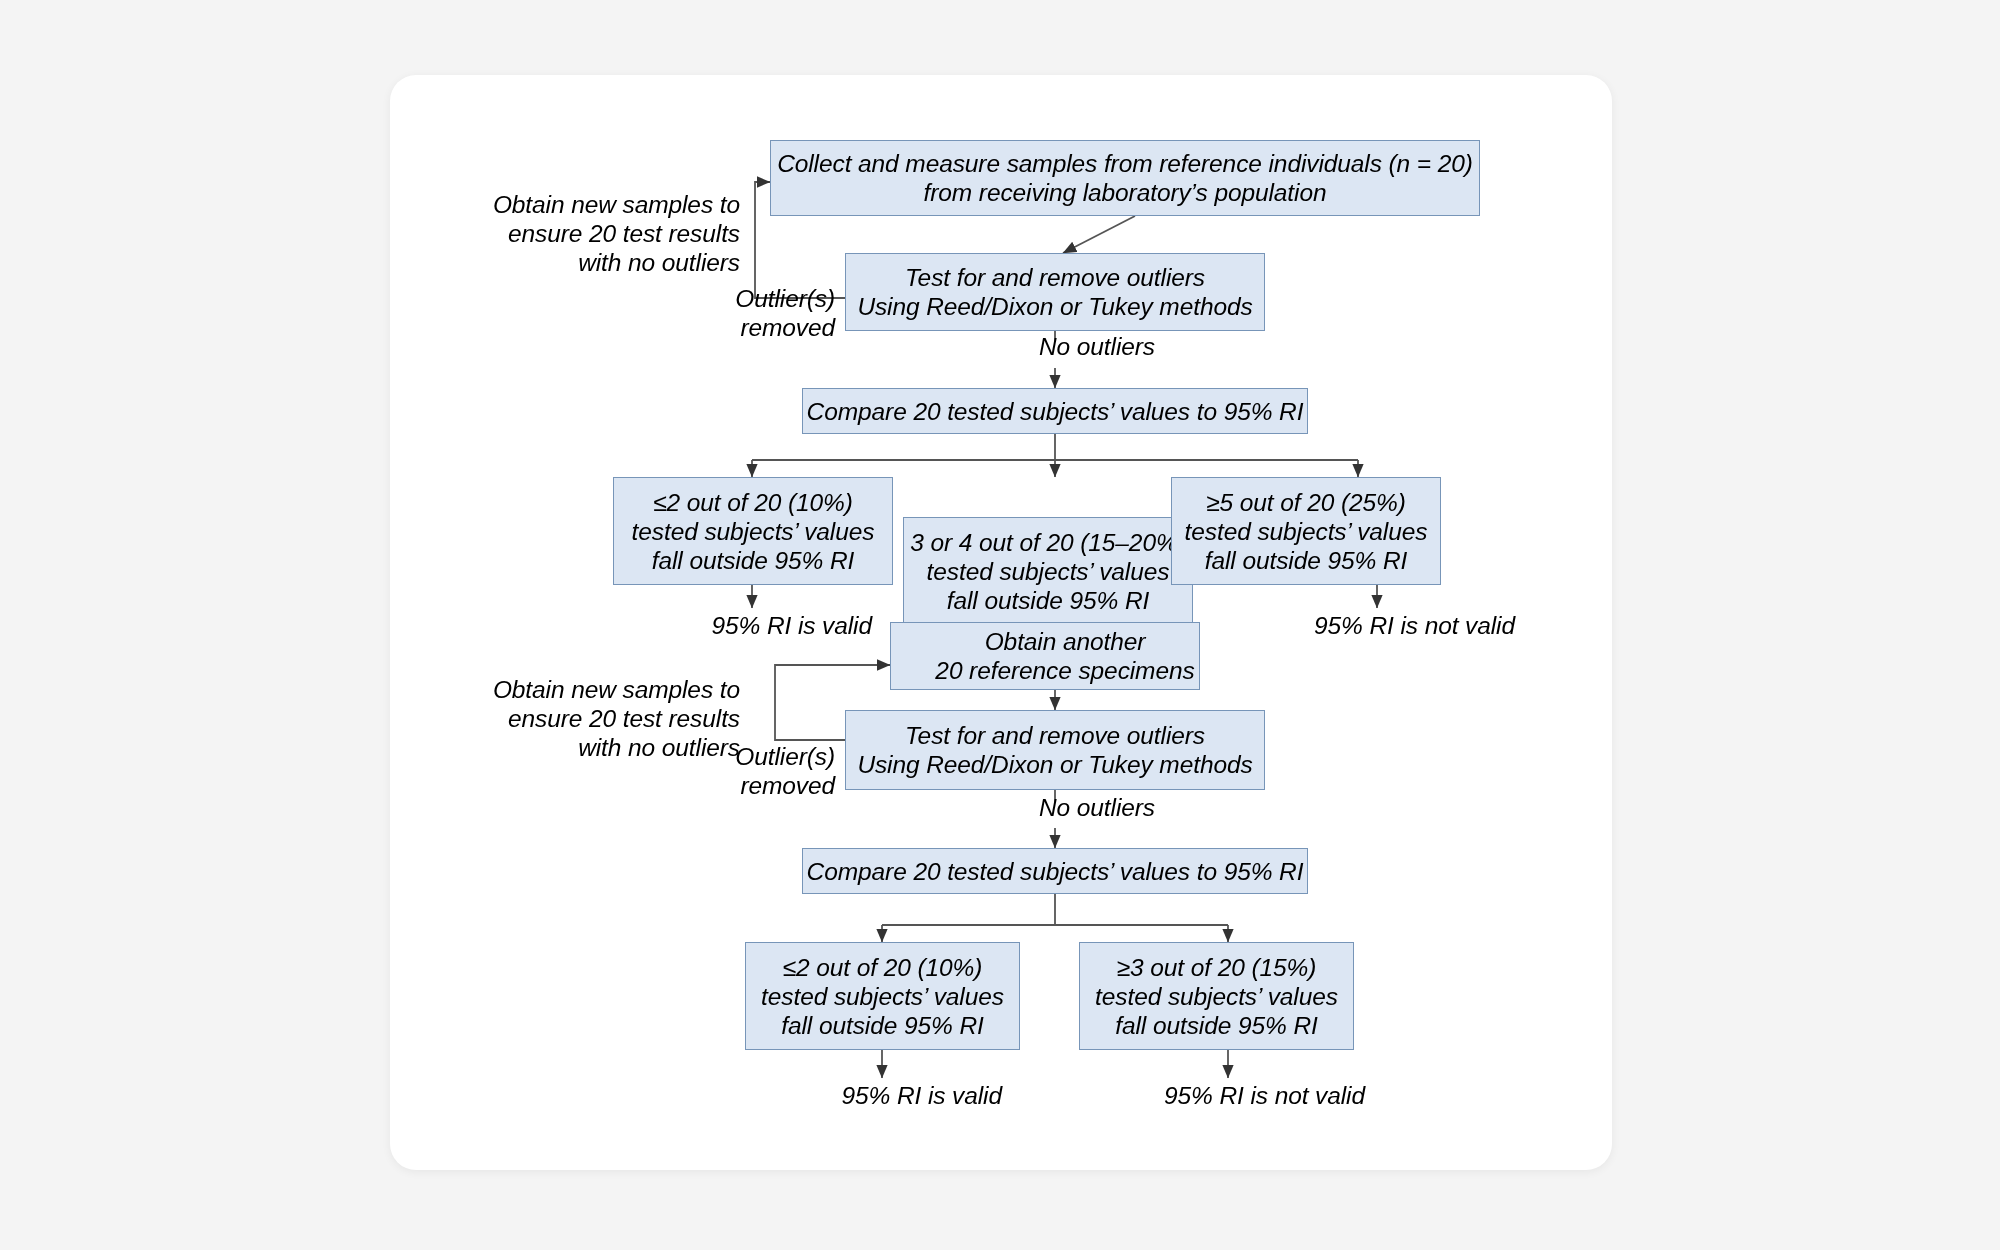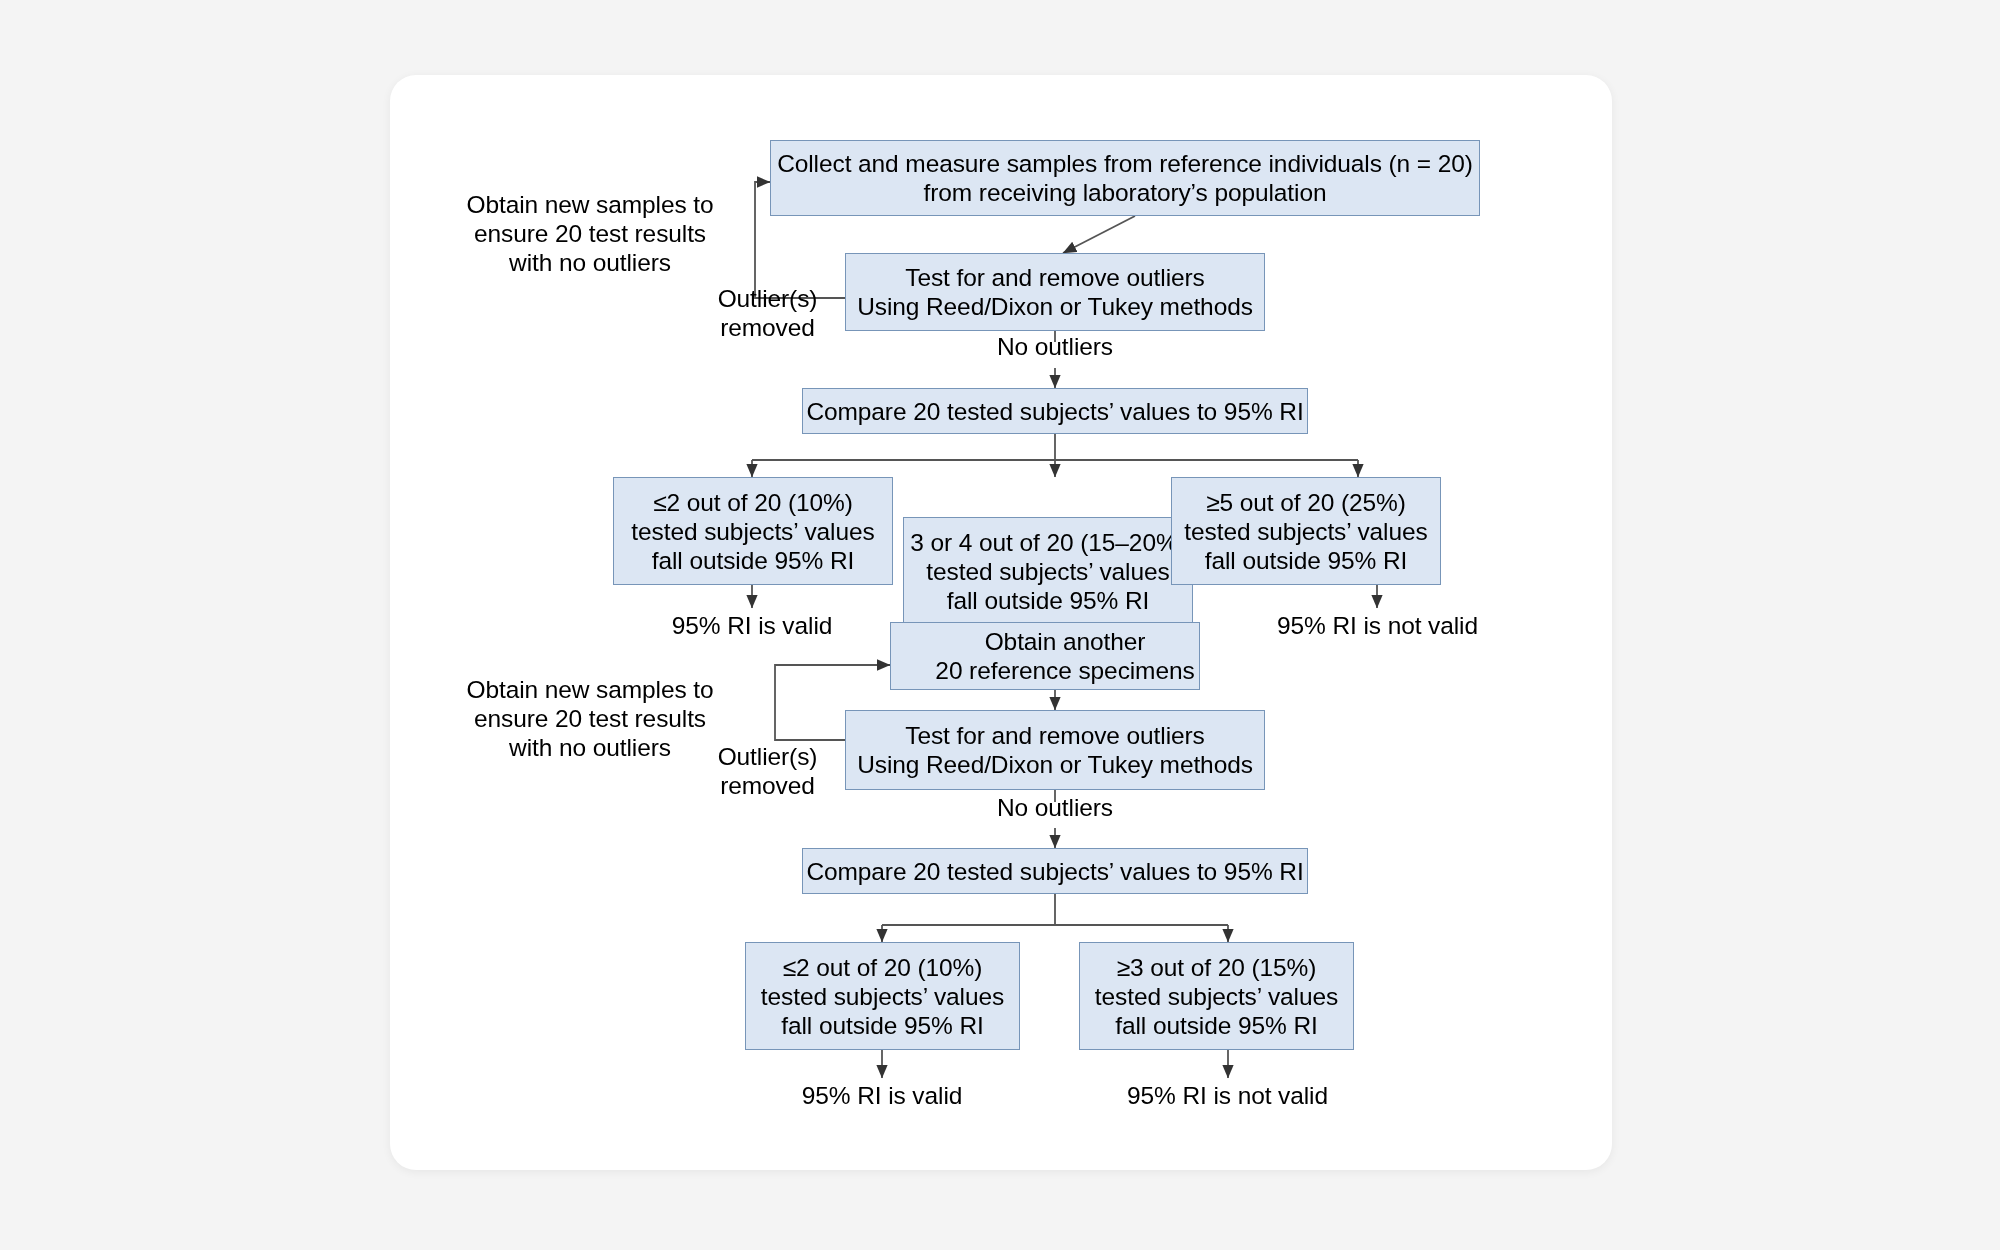--- a/index.html
+++ b/index.html
@@ -22,20 +22,21 @@
     background: #ffffff;
     border-radius: 26px;
     box-shadow: 0 2px 10px rgba(0,0,0,0.06);
   }
   #stage {
     position: absolute;
     left: 0;
     top: 0;
     width: 2000px;
     height: 1250px;
+    font-style: italic;
   }
   svg.wires {
     position: absolute;
     left: 0;
     top: 0;
     width: 2000px;
     height: 1250px;
     pointer-events: none;
   }
   .node {
@@ -51,21 +52,21 @@
     font-size: 24.5px;
     line-height: 29px;
     letter-spacing: -0.1px;
     white-space: pre-line;
   }
   .label {
     position: absolute;
     color: #000000;
     font-size: 24.5px;
     line-height: 29px;
-    text-align: center;
+    text-align: right;
     white-space: pre-line;
     letter-spacing: -0.1px;
   }
   .label.right {
   }
 </style>
 </head>
 <body>
 
 <div id="card"></div>

